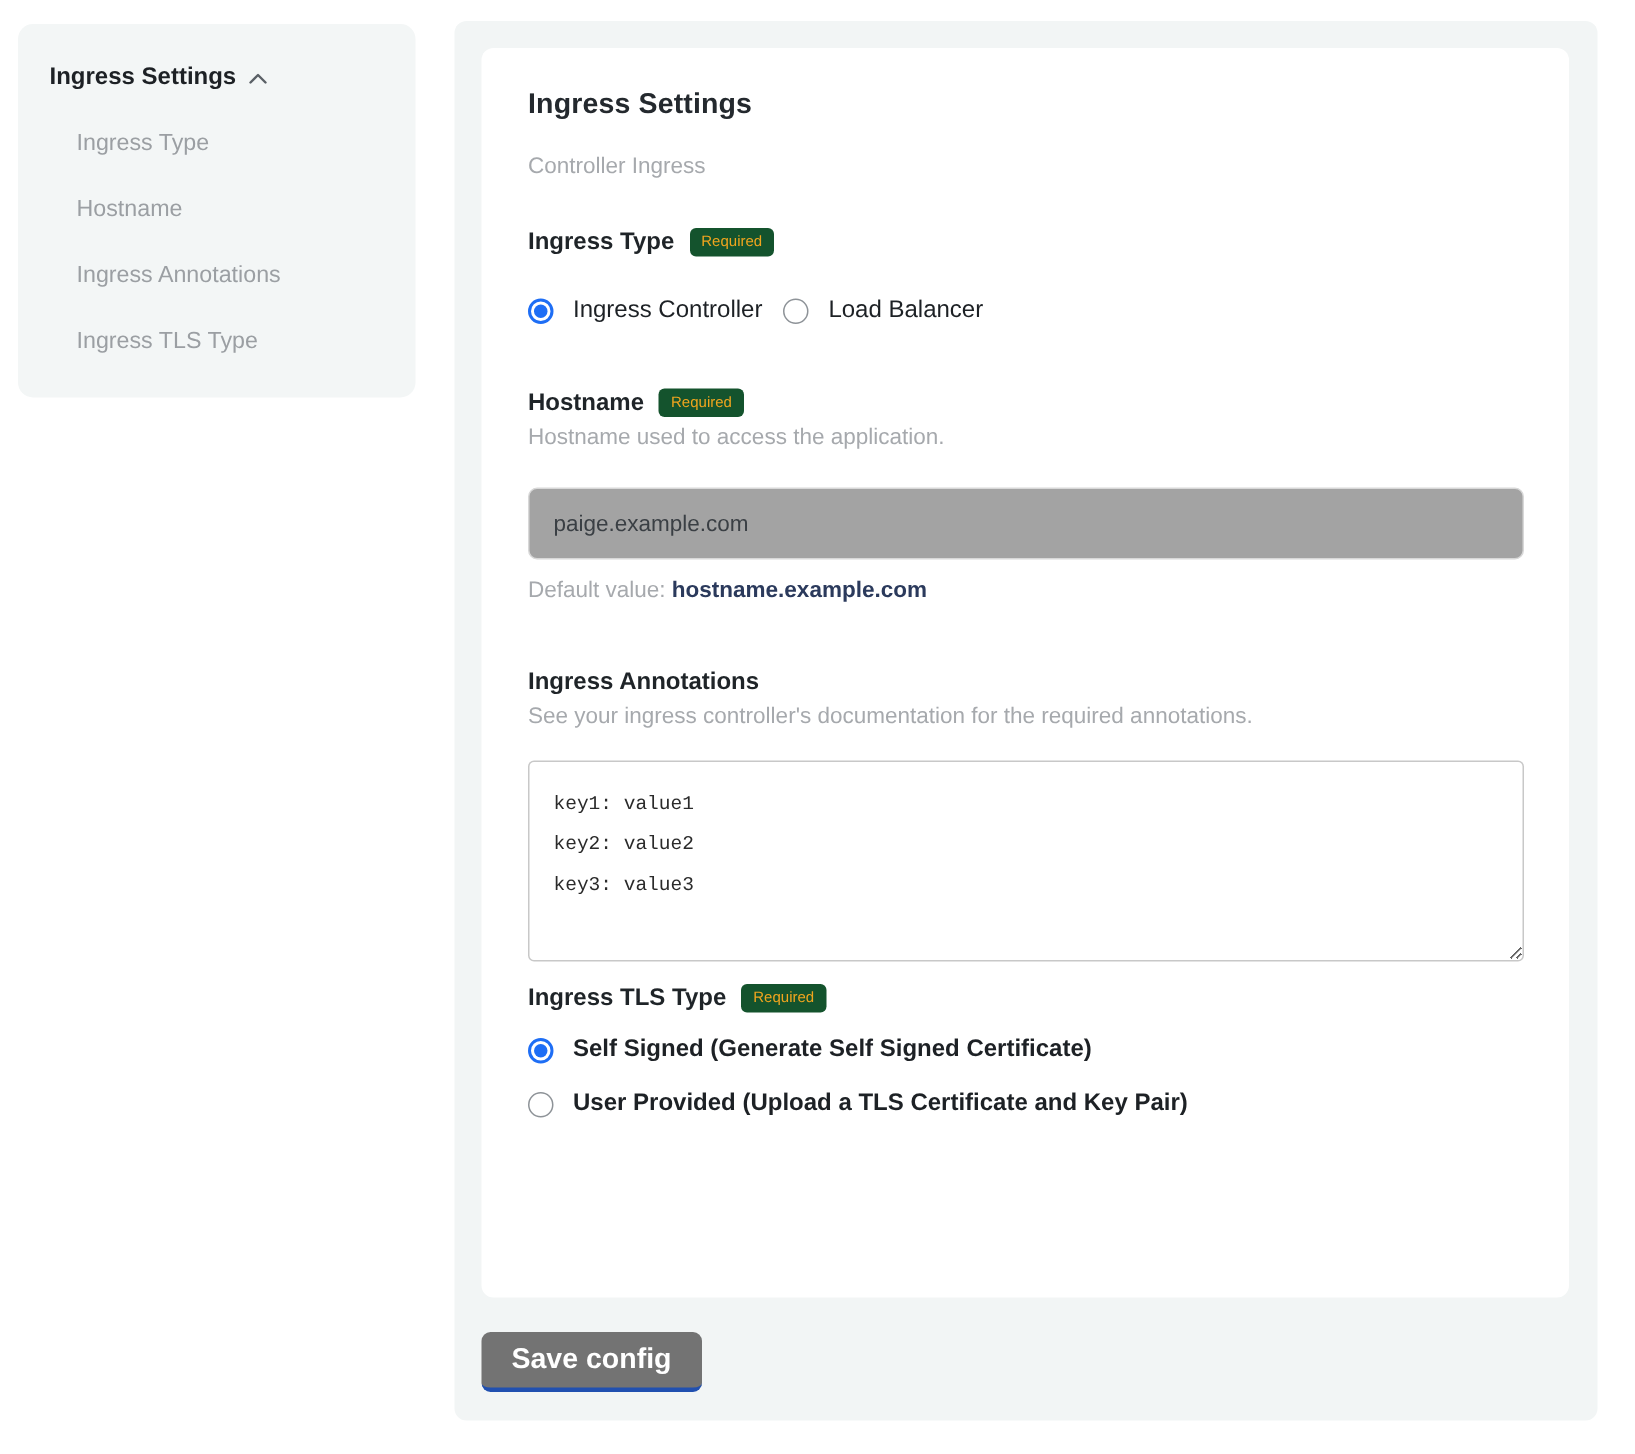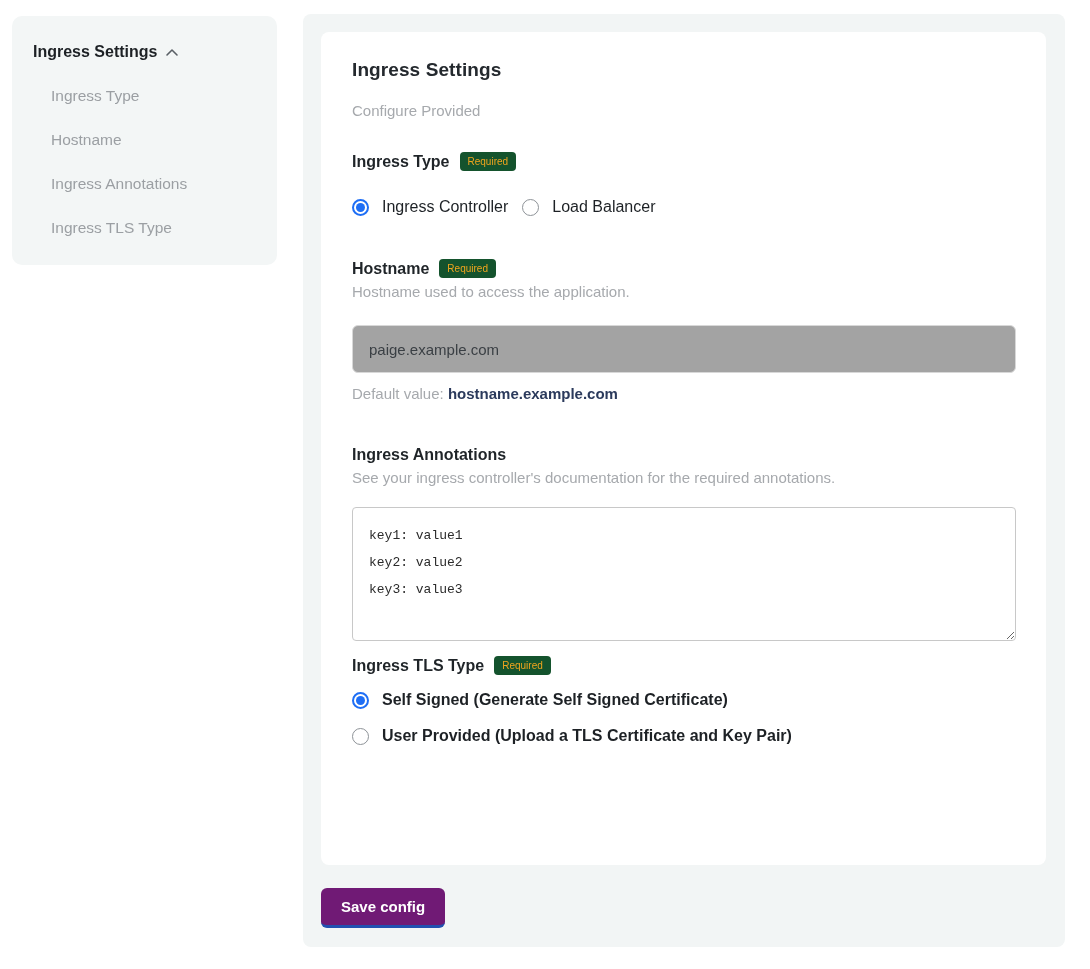--- a/index.html
+++ b/index.html
@@ -141,26 +141,26 @@
   .sec-ingress-type { margin-top: 33px; }
   .sec-hostname { margin-top: 43px; }
   .sec-annotations { margin-top: 44px; }
   .sec-tls { margin-top: 15px; }
   
   .save-button {
     position: absolute;
     left: 18px; top: 874px;
     height: 40px;
     padding: 0 20px;
-    background: #701a75;
+    background: #737373;
     border: none;
     border-bottom: 3px solid #2150b0;
     border-radius: 6px;
     color: #ffffff;
-    font-size: 15px; font-weight: bold;
+    font-size: 19px; font-weight: bold;
     font-family: "Liberation Sans", sans-serif;
     cursor: pointer;
   }
 </style>
 </head>
 <body>
 
 <nav class="sidebar">
   <div class="sidebar-title-row">
     <span class="sidebar-title">Ingress Settings</span>
@@ -174,21 +174,21 @@
     <div class="sidebar-item">Ingress Type</div>
     <div class="sidebar-item">Hostname</div>
     <div class="sidebar-item">Ingress Annotations</div>
     <div class="sidebar-item">Ingress TLS Type</div>
   </div>
 </nav>
 
 <main class="main-panel">
   <section class="card">
     <h1 class="card-title">Ingress Settings</h1>
-    <div class="card-subtitle">Configure Provided</div>
+    <div class="card-subtitle">Controller Ingress</div>
 
     <div class="section sec-ingress-type">
       <div class="section-label-row">
         <span class="section-label">Ingress Type</span>
         <span class="required-badge">Required</span>
       </div>
       <div class="radio-row-inline">
         <label class="radio-option">
           <span class="radio-circle checked"></span>
           <span class="radio-label">Ingress Controller</span>

